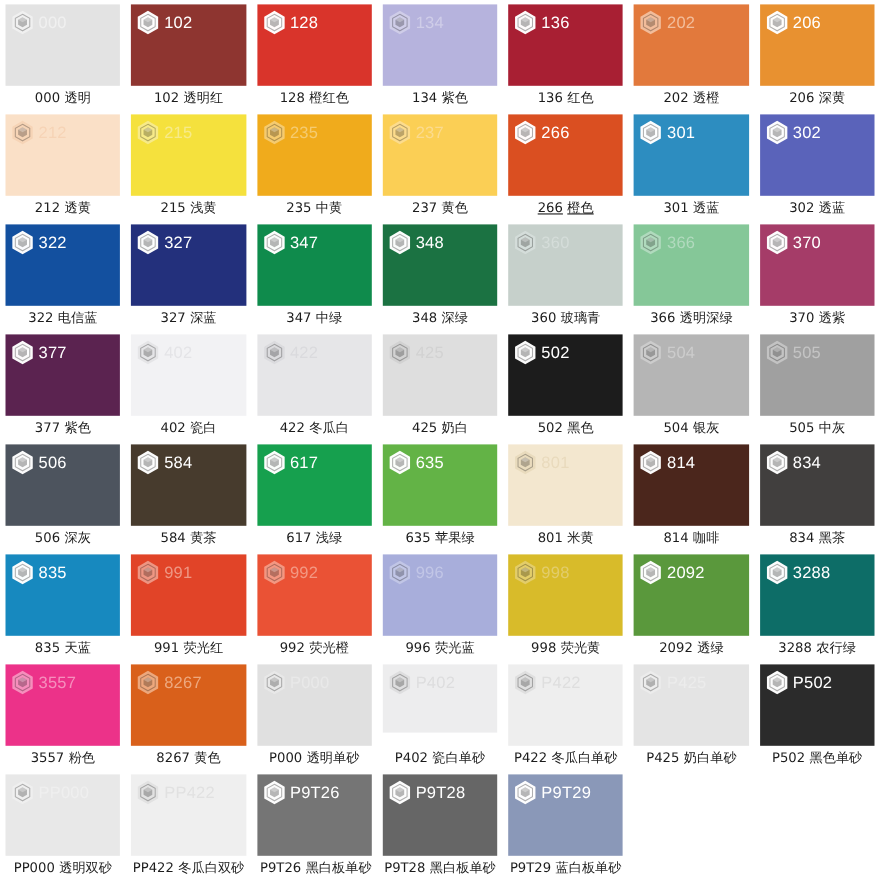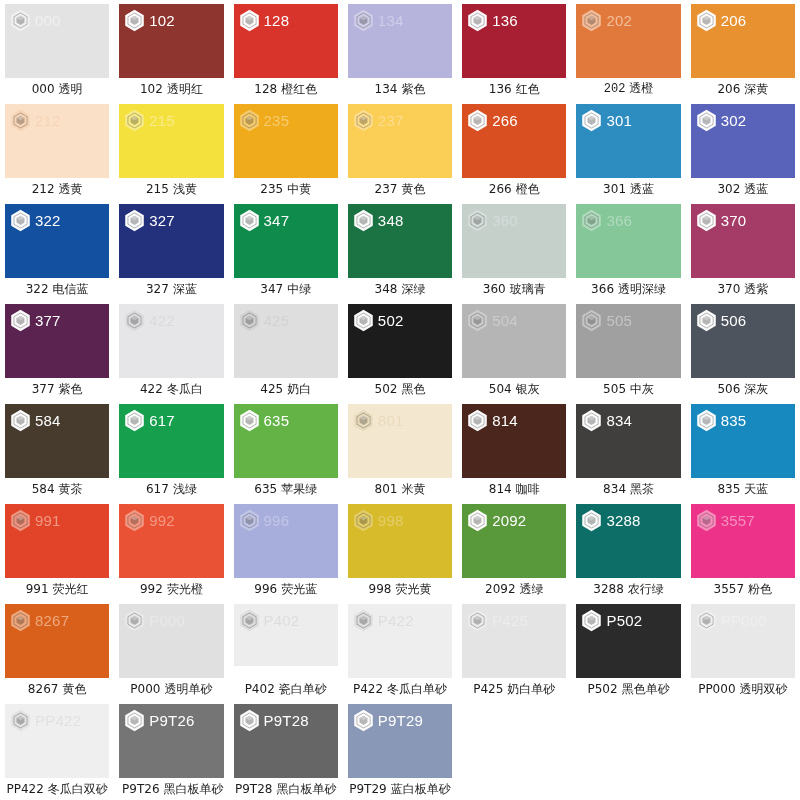--- a/index.html
+++ b/index.html
@@ -165,21 +165,21 @@
               <path d="M12 0.8 L22.6 6.9 L22.6 19.1 L12 25.2 L1.4 19.1 L1.4 6.9 Z" fill="currentColor" opacity="0.98"></path>
               <path d="M12 4.4 L19.5 8.7 L19.5 17.3 L12 21.6 L4.5 17.3 L4.5 8.7 Z" fill="none" stroke="rgba(0,0,0,0.30)" stroke-width="1.1"></path>
               <path d="M12 7.6 L16.6 10.2 L16.6 15.4 L12 18.0 L7.4 15.4 L7.4 10.2 Z" fill="rgba(0,0,0,0.28)"></path>
               <path d="M12 7.6 L16.6 10.2 L12 12.8 L7.4 10.2 Z" fill="rgba(255,255,255,0.30)"></path>
               <rect x="17.0" y="9.2" width="1.5" height="6.6" rx="0.6" fill="currentColor"></rect>
             </svg>
           </span>
           <span class="wm-code">202</span>
         </div>
       </div>
-      <div class="caption" style="color: rgb(28, 28, 28); font-family: Liberation Mono, monospace;"><span>202</span><span class="cap-name">透橙</span></div>
+      <div class="caption" style="color: rgb(28, 28, 28);"><span>202</span><span class="cap-name">透橙</span></div>
     </div>
     <div class="cell">
       <div class="chip" style="background: rgb(232, 145, 48);">
         <div class="wm" style="color: rgb(255, 255, 255);">
           <span style="display: block; line-height: 0;">
             <svg class="wm-icon" viewBox="0 0 24 26" aria-hidden="true">
               <path d="M12 0.8 L22.6 6.9 L22.6 19.1 L12 25.2 L1.4 19.1 L1.4 6.9 Z" fill="currentColor" opacity="0.98"></path>
               <path d="M12 4.4 L19.5 8.7 L19.5 17.3 L12 21.6 L4.5 17.3 L4.5 8.7 Z" fill="none" stroke="rgba(0,0,0,0.30)" stroke-width="1.1"></path>
               <path d="M12 7.6 L16.6 10.2 L16.6 15.4 L12 18.0 L7.4 15.4 L7.4 10.2 Z" fill="rgba(0,0,0,0.28)"></path>
               <path d="M12 7.6 L16.6 10.2 L12 12.8 L7.4 10.2 Z" fill="rgba(255,255,255,0.30)"></path>
@@ -267,21 +267,21 @@
               <path d="M12 0.8 L22.6 6.9 L22.6 19.1 L12 25.2 L1.4 19.1 L1.4 6.9 Z" fill="currentColor" opacity="0.98"></path>
               <path d="M12 4.4 L19.5 8.7 L19.5 17.3 L12 21.6 L4.5 17.3 L4.5 8.7 Z" fill="none" stroke="rgba(0,0,0,0.30)" stroke-width="1.1"></path>
               <path d="M12 7.6 L16.6 10.2 L16.6 15.4 L12 18.0 L7.4 15.4 L7.4 10.2 Z" fill="rgba(0,0,0,0.28)"></path>
               <path d="M12 7.6 L16.6 10.2 L12 12.8 L7.4 10.2 Z" fill="rgba(255,255,255,0.30)"></path>
               <rect x="17.0" y="9.2" width="1.5" height="6.6" rx="0.6" fill="currentColor"></rect>
             </svg>
           </span>
           <span class="wm-code">266</span>
         </div>
       </div>
-      <div class="caption" style="color: rgb(28, 28, 28);"><span>266</span><span class="cap-name">橙色</span></div>
+      <div class="caption" style="color: rgb(28, 28, 28); text-decoration: underline;"><span>266</span><span class="cap-name">橙色</span></div>
     </div>
     <div class="cell">
       <div class="chip" style="background: rgb(45, 141, 192);">
         <div class="wm" style="color: rgb(255, 255, 255);">
           <span style="display: block; line-height: 0;">
             <svg class="wm-icon" viewBox="0 0 24 26" aria-hidden="true">
               <path d="M12 0.8 L22.6 6.9 L22.6 19.1 L12 25.2 L1.4 19.1 L1.4 6.9 Z" fill="currentColor" opacity="0.98"></path>
               <path d="M12 4.4 L19.5 8.7 L19.5 17.3 L12 21.6 L4.5 17.3 L4.5 8.7 Z" fill="none" stroke="rgba(0,0,0,0.30)" stroke-width="1.1"></path>
               <path d="M12 7.6 L16.6 10.2 L16.6 15.4 L12 18.0 L7.4 15.4 L7.4 10.2 Z" fill="rgba(0,0,0,0.28)"></path>
               <path d="M12 7.6 L16.6 10.2 L12 12.8 L7.4 10.2 Z" fill="rgba(255,255,255,0.30)"></path>
@@ -438,20 +438,37 @@
               <path d="M12 4.4 L19.5 8.7 L19.5 17.3 L12 21.6 L4.5 17.3 L4.5 8.7 Z" fill="none" stroke="rgba(0,0,0,0.30)" stroke-width="1.1"></path>
               <path d="M12 7.6 L16.6 10.2 L16.6 15.4 L12 18.0 L7.4 15.4 L7.4 10.2 Z" fill="rgba(0,0,0,0.28)"></path>
               <path d="M12 7.6 L16.6 10.2 L12 12.8 L7.4 10.2 Z" fill="rgba(255,255,255,0.30)"></path>
               <rect x="17.0" y="9.2" width="1.5" height="6.6" rx="0.6" fill="currentColor"></rect>
             </svg>
           </span>
           <span class="wm-code">377</span>
         </div>
       </div>
       <div class="caption" style="color: rgb(28, 28, 28);"><span>377</span><span class="cap-name">紫色</span></div>
+    </div>
+    <div class="cell">
+      <div class="chip" style="background: rgb(242, 242, 244);">
+        <div class="wm" style="color: rgb(227, 227, 230); opacity: 0.9;">
+          <span style="display: block; line-height: 0;">
+            <svg class="wm-icon" viewBox="0 0 24 26" aria-hidden="true">
+              <path d="M12 0.8 L22.6 6.9 L22.6 19.1 L12 25.2 L1.4 19.1 L1.4 6.9 Z" fill="currentColor" opacity="0.98"></path>
+              <path d="M12 4.4 L19.5 8.7 L19.5 17.3 L12 21.6 L4.5 17.3 L4.5 8.7 Z" fill="none" stroke="rgba(0,0,0,0.30)" stroke-width="1.1"></path>
+              <path d="M12 7.6 L16.6 10.2 L16.6 15.4 L12 18.0 L7.4 15.4 L7.4 10.2 Z" fill="rgba(0,0,0,0.28)"></path>
+              <path d="M12 7.6 L16.6 10.2 L12 12.8 L7.4 10.2 Z" fill="rgba(255,255,255,0.30)"></path>
+              <rect x="17.0" y="9.2" width="1.5" height="6.6" rx="0.6" fill="currentColor"></rect>
+            </svg>
+          </span>
+          <span class="wm-code">402</span>
+        </div>
+      </div>
+      <div class="caption" style="color: rgb(28, 28, 28);"><span>402</span><span class="cap-name">瓷白</span></div>
     </div>
     <div class="cell">
       <div class="chip" style="background: rgb(230, 230, 232);">
         <div class="wm" style="color: rgb(217, 217, 220); opacity: 0.9;">
           <span style="display: block; line-height: 0;">
             <svg class="wm-icon" viewBox="0 0 24 26" aria-hidden="true">
               <path d="M12 0.8 L22.6 6.9 L22.6 19.1 L12 25.2 L1.4 19.1 L1.4 6.9 Z" fill="currentColor" opacity="0.98"></path>
               <path d="M12 4.4 L19.5 8.7 L19.5 17.3 L12 21.6 L4.5 17.3 L4.5 8.7 Z" fill="none" stroke="rgba(0,0,0,0.30)" stroke-width="1.1"></path>
               <path d="M12 7.6 L16.6 10.2 L16.6 15.4 L12 18.0 L7.4 15.4 L7.4 10.2 Z" fill="rgba(0,0,0,0.28)"></path>
               <path d="M12 7.6 L16.6 10.2 L12 12.8 L7.4 10.2 Z" fill="rgba(255,255,255,0.30)"></path>

